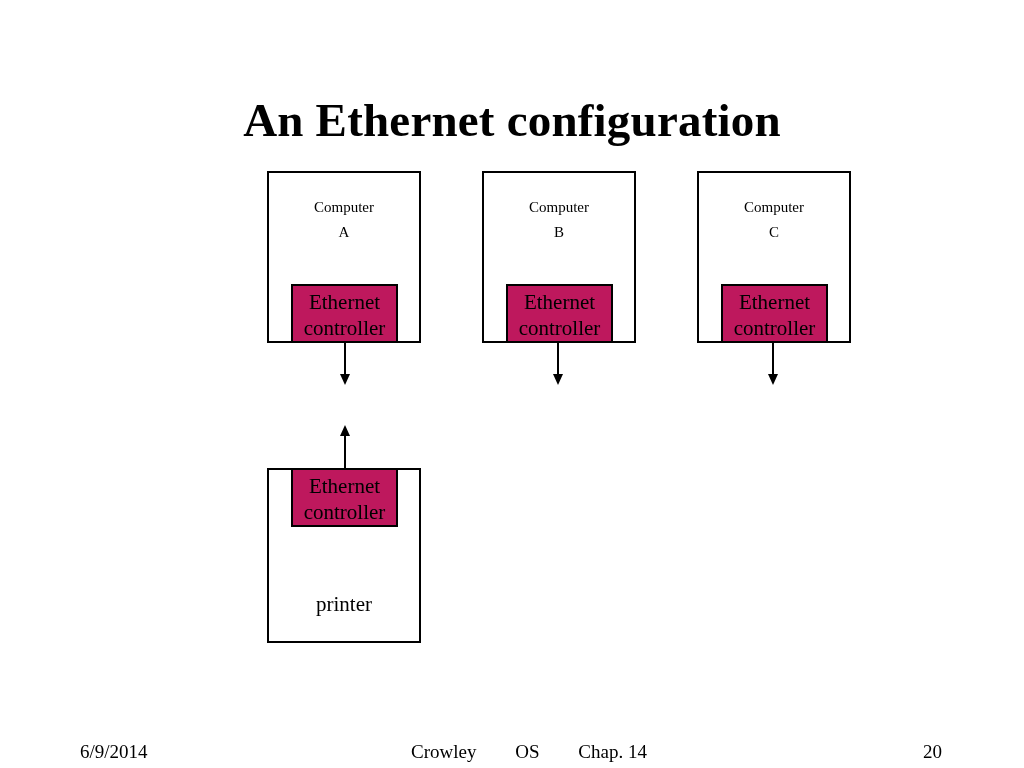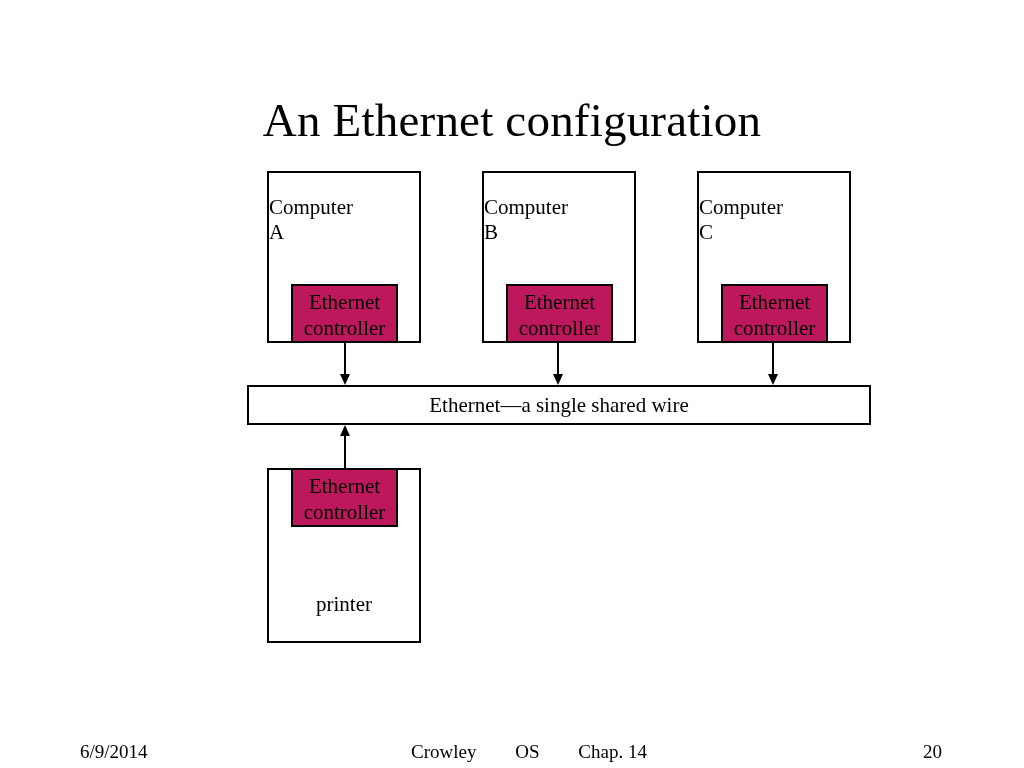--- a/index.html
+++ b/index.html
@@ -18,21 +18,21 @@
 
   
   #slide-title {
     position: absolute;
     left: 0;
     top: 60px;
     width: 1024px;
     text-align: center;
     font-size: 47px;
     line-height: 58px;
-    font-weight: normal;
+    font-weight: bold;
     letter-spacing: 0.2px;
     white-space: nowrap;
   }
 
   
   #diagram {
     position: absolute;
     left: 0;
     top: 0;
     width: 1024px;
@@ -44,22 +44,22 @@
     box-sizing: border-box;
     border: 2px solid #000000;
     background: #ffffff;
   }
 
   .host-box .host-label {
     position: absolute;
     left: 0;
     top: 22px;
     width: 100%;
-    text-align: left;
-    font-size: 21px;
+    text-align: center;
+    font-size: 15px;
     line-height: 25px;
   }
 
   .controller-box {
     position: absolute;
     box-sizing: border-box;
     border: 2px solid #000000;
     background: #be185d;
     text-align: center;
     font-size: 21px;
@@ -215,23 +215,20 @@
     <div class="controller-box">
       <div>Ethernet</div>
       <div>controller</div>
     </div>
   </div>
   <div class="connector down" style="left:772px; top:343px; width:2px; height:42px;">
     <div class="stem" style="top:0; height:31px;"></div>
     <div class="head"></div>
   </div>
 
-  <div id="wire-bar" style="left:247px; top:385px; width:624px; height:40px;">
-    <span class="wire-label">Ethernet—a single shared wire</span>
-  </div>
 
   <div class="connector up" style="left:344px; top:425px; width:2px; height:43px;">
     <div class="stem" style="top:8px; height:35px;"></div>
     <div class="head"></div>
   </div>
 
   <div class="node-box printer-box" style="left:267px; top:468px; width:154px; height:175px;">
     <div class="controller-box">
       <div>Ethernet</div>
       <div>controller</div>

